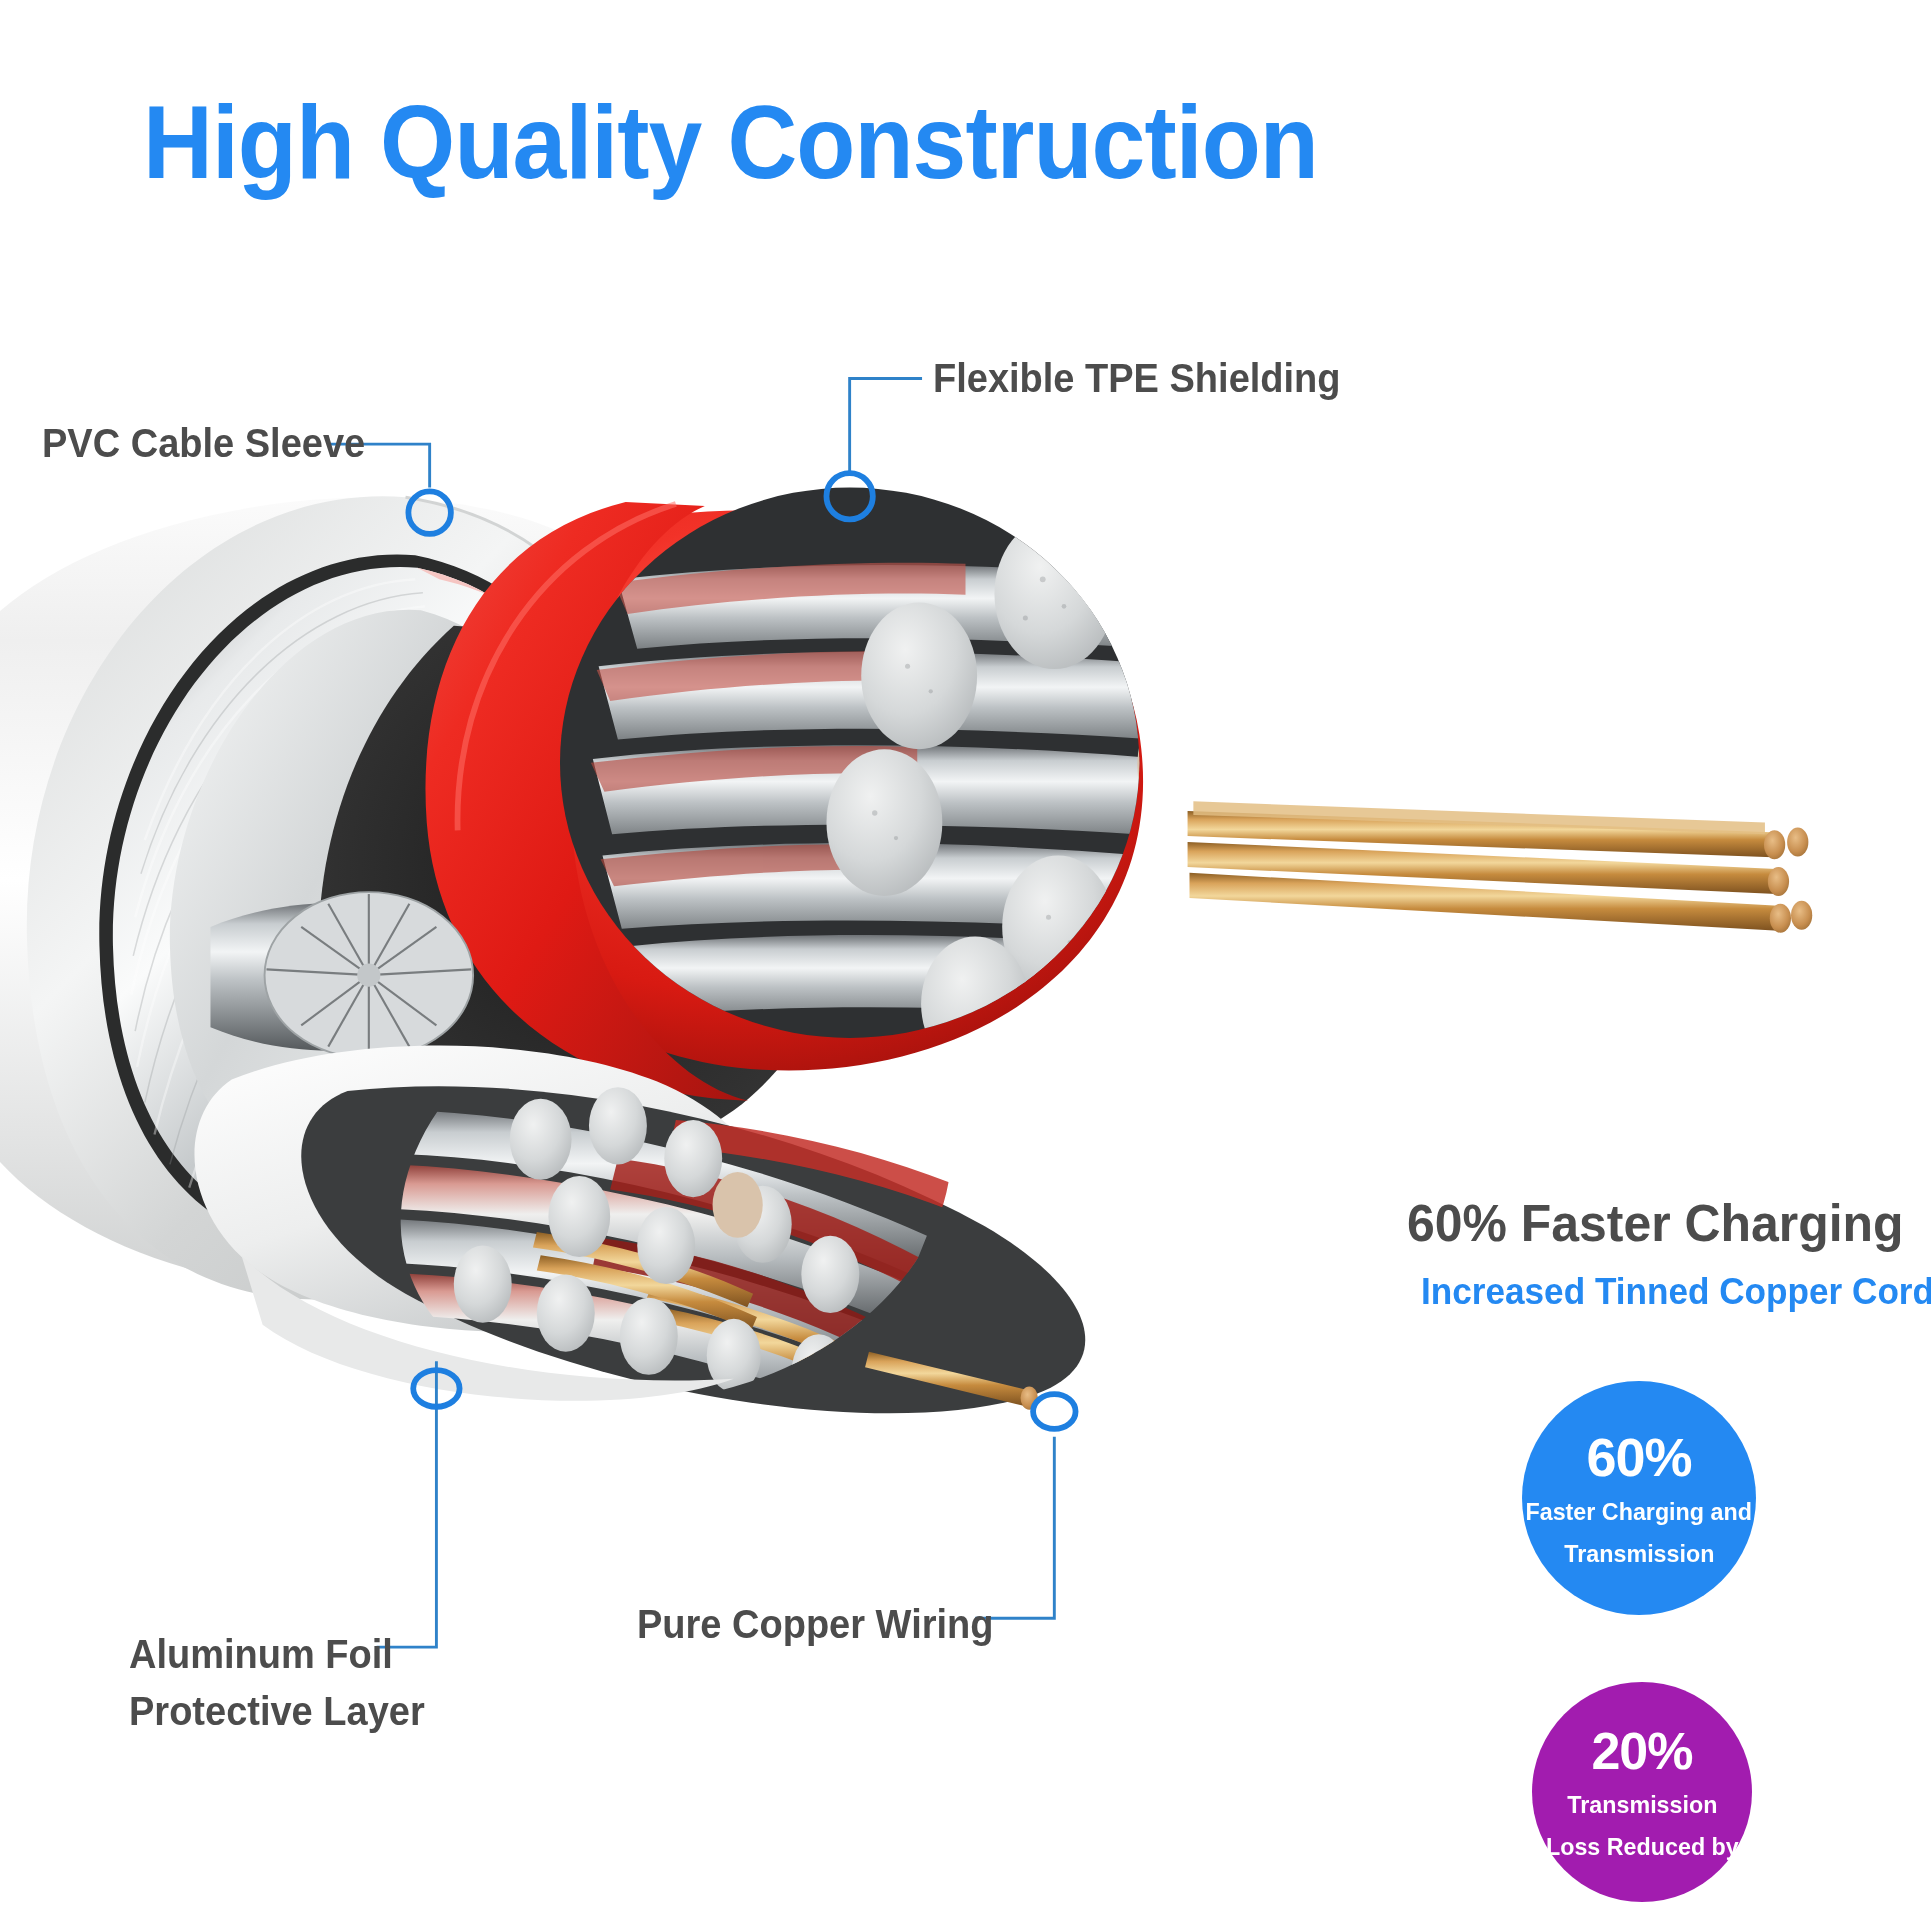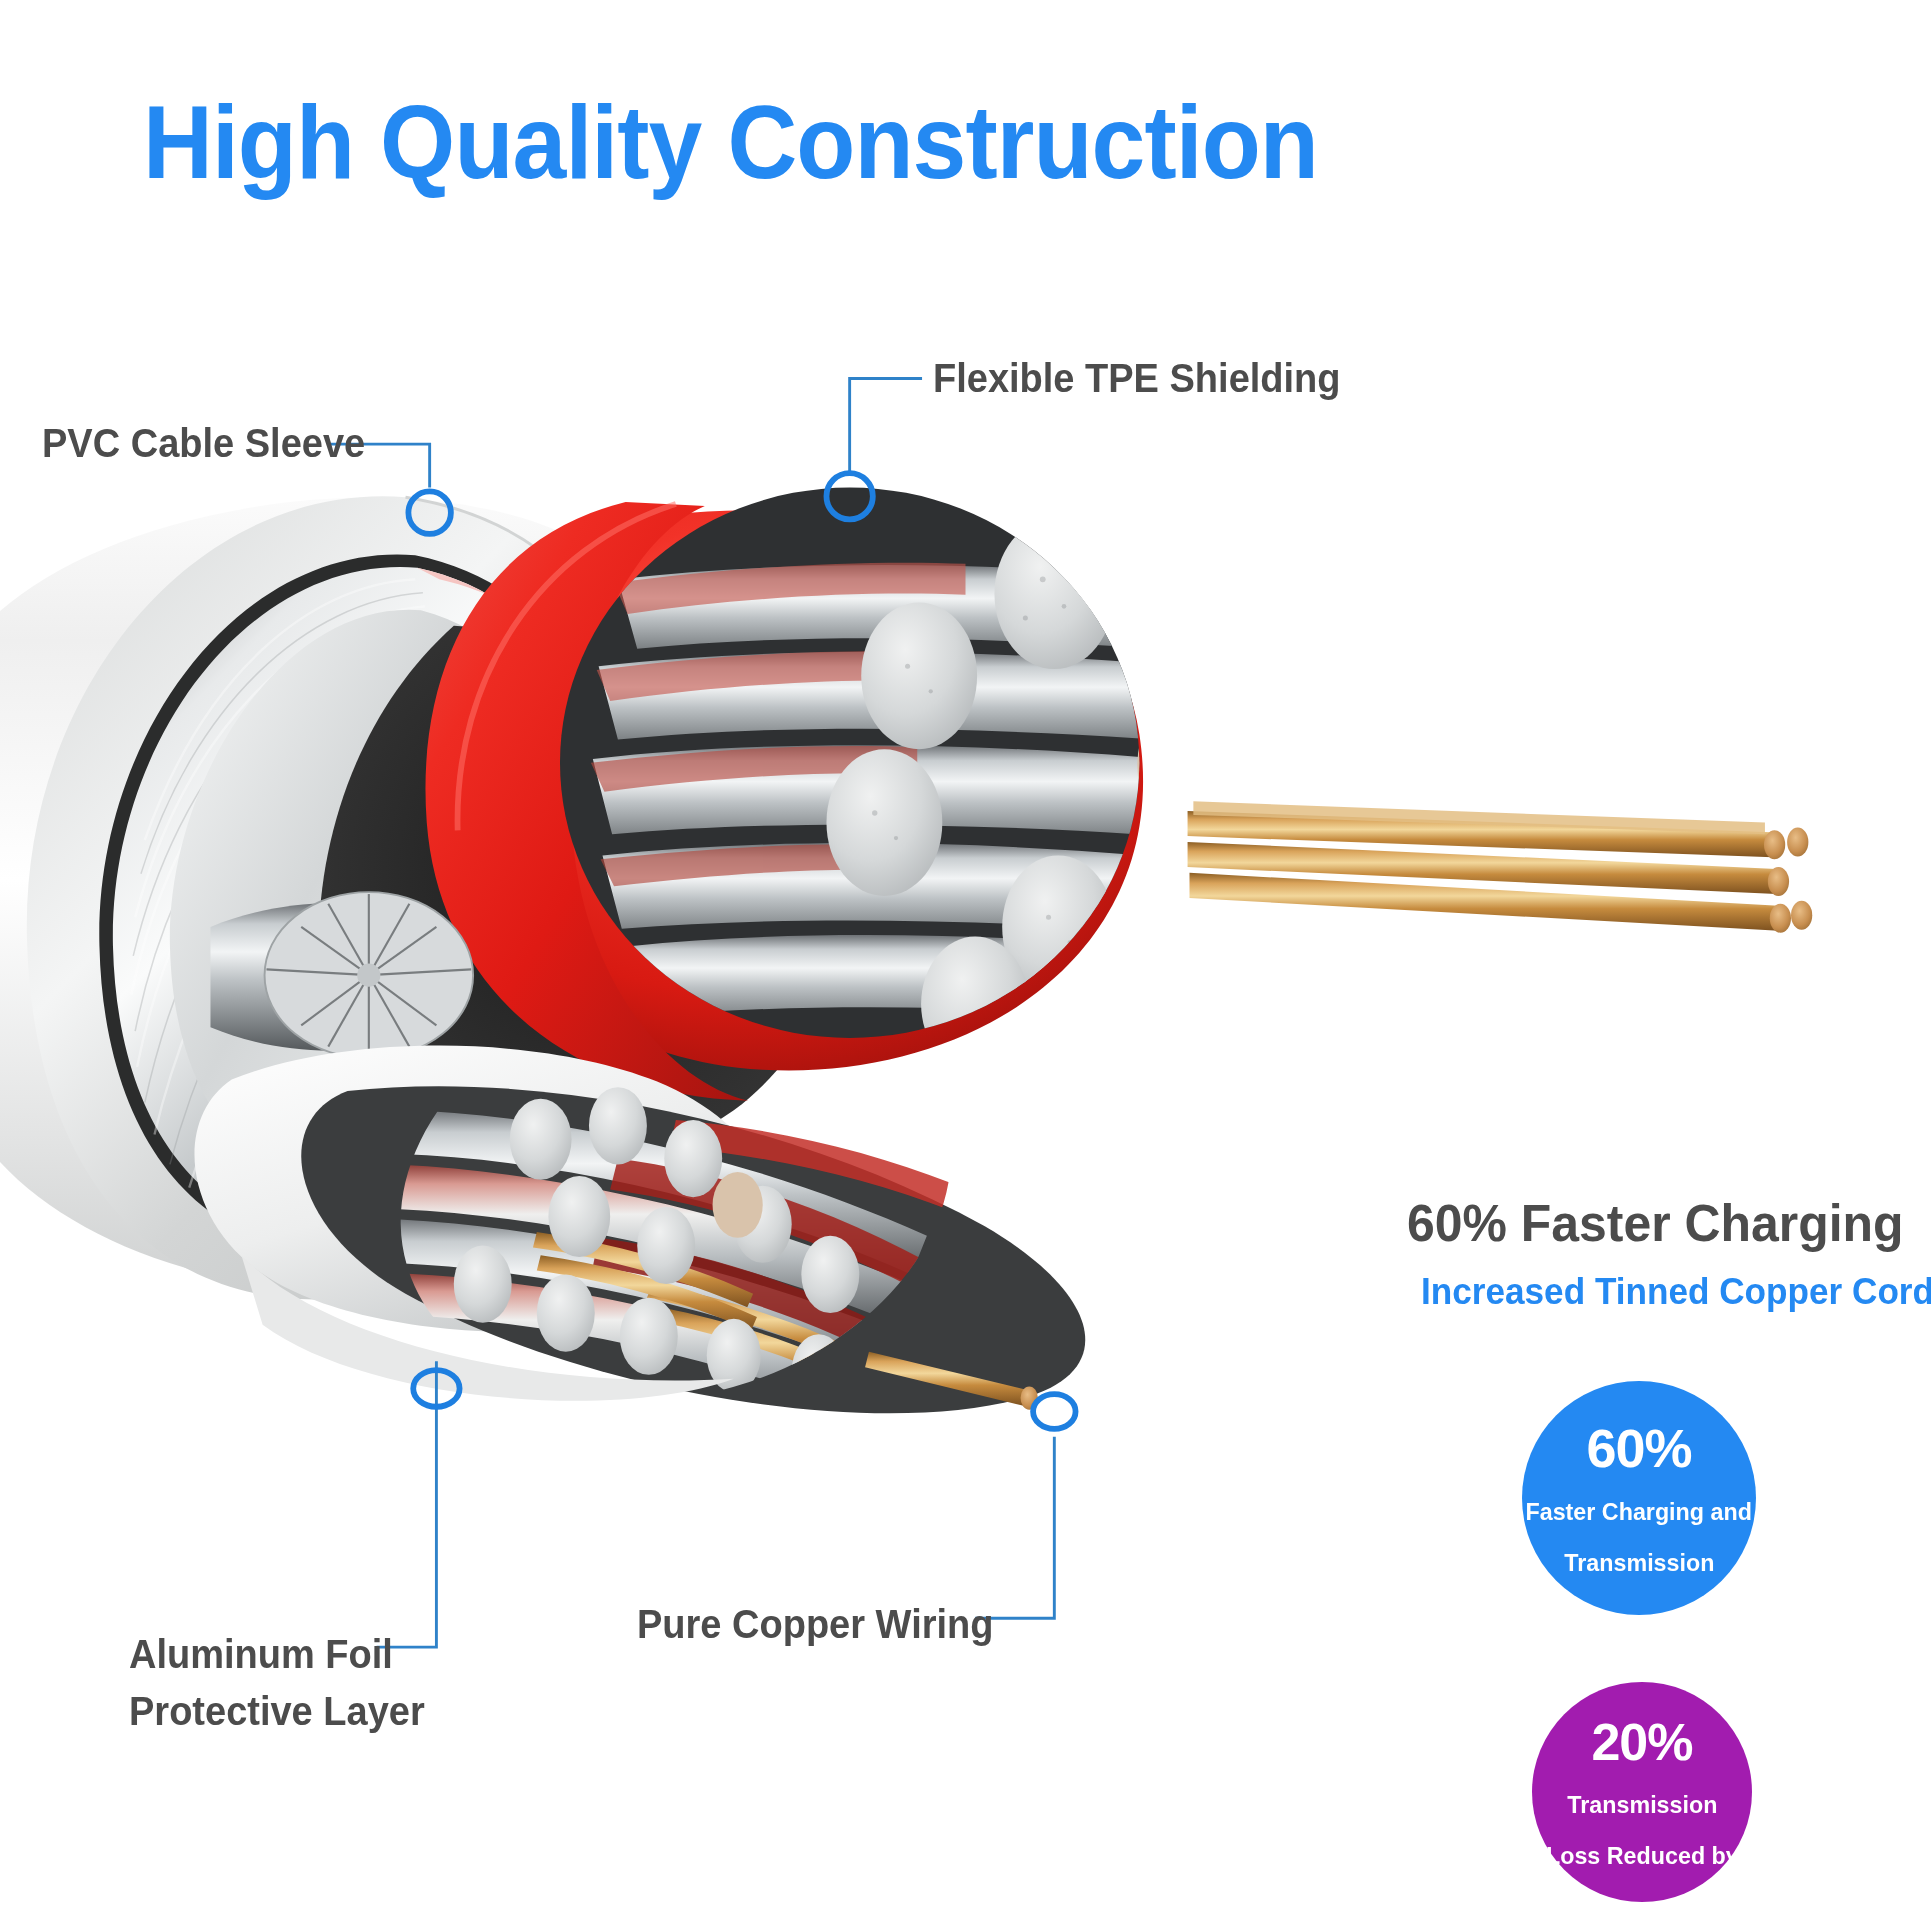--- a/index.html
+++ b/index.html
@@ -69,21 +69,20 @@
   
   .badge {
     position:absolute;
     border-radius:50%;
     display:flex;
     flex-direction:column;
     align-items:center;
     justify-content:center;
     text-align:center;
     color:#ffffff;
-    gap:9px;
   }
   .badge-blue {
     left:1522px; top:1381px;
     width:234px; height:234px;
     background:#2489F2;
   }
   .badge-gray {
     left:1532px; top:1682px;
     width:220px; height:220px;
     background:#a21caf;

